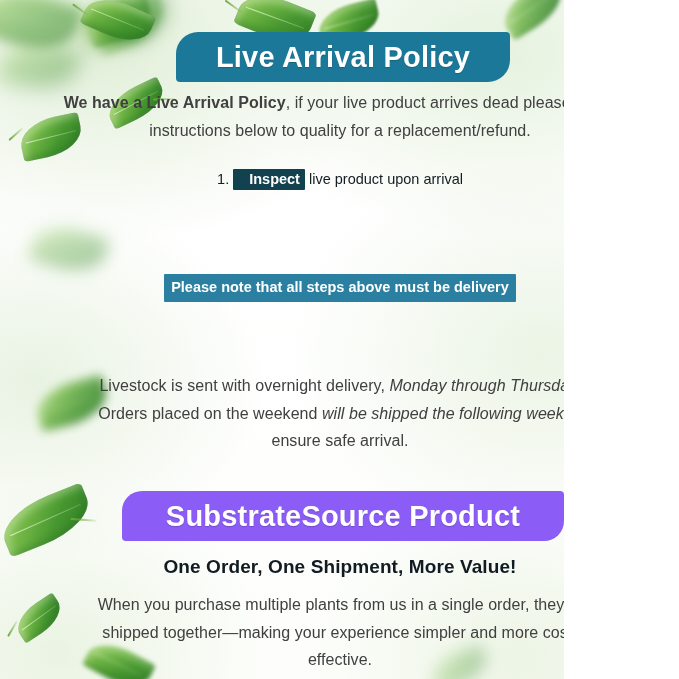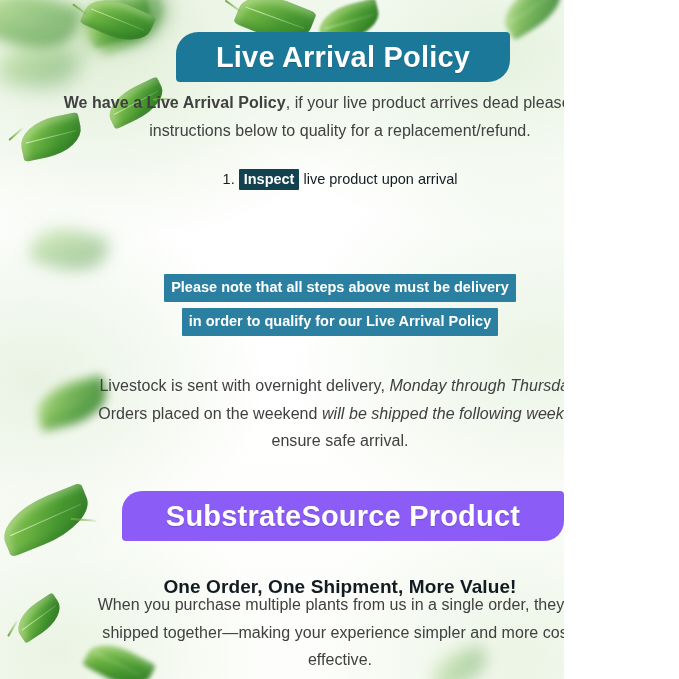--- a/index.html
+++ b/index.html
@@ -139,21 +139,21 @@
     text-align: center;
     color: #141d24;
     font-size: 14.5px;
     line-height: 1.55;
     padding: 4px 0;
   }
   .hl-dark {
     background: #12414f;
     color: #ffffff;
     font-weight: bold;
-    padding: 2px 5px 3px 5px;
+    padding: 2px 5px 3px 16px;
     border-radius: 1px;
   }
 
   
   #note-block {
     position: absolute;
     left: 60px;
     top: 274px;
     width: 560px;
     text-align: center;
@@ -167,21 +167,21 @@
     line-height: 1.45;
     padding: 3px 7px 4px 7px;
     margin-bottom: 6px;
     border-radius: 1px;
   }
 
   
   #value-heading {
     position: absolute;
     left: 72px;
-    top: 576px;
+    top: 556px;
     width: 536px;
     text-align: center;
     font-size: 19px;
     font-weight: bold;
     color: #121b22;
     letter-spacing: 0.1px;
   }
 </style>
 </head>
 <body>
@@ -321,21 +321,20 @@
       <span class="hl-dark">Inspect</span>
       <span>live product upon arrival</span>
     </div>
 
 
 
   </div>
 
   <div id="note-block">
     <div><span class="note-line">Please note that all steps above must be delivery</span></div>
-    <div><span class="note-line">in order to qualify for our Live Arrival Policy</span></div>
   </div>
 
   <div class="para" id="livestock-para">
     <span>Livestock is sent with overnight delivery,</span>
     <em>Monday through Thursday.</em>
     <span>Orders placed on the weekend</span>
     <em>will be shipped the following week</em>
     <span>to ensure safe arrival.</span>
   </div>
 

